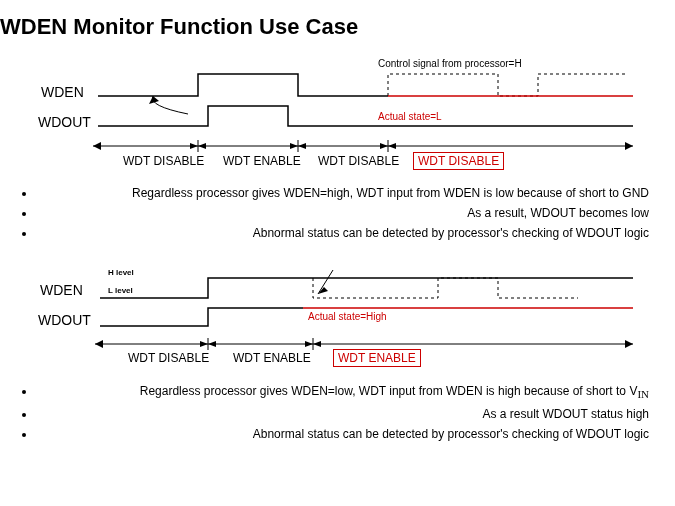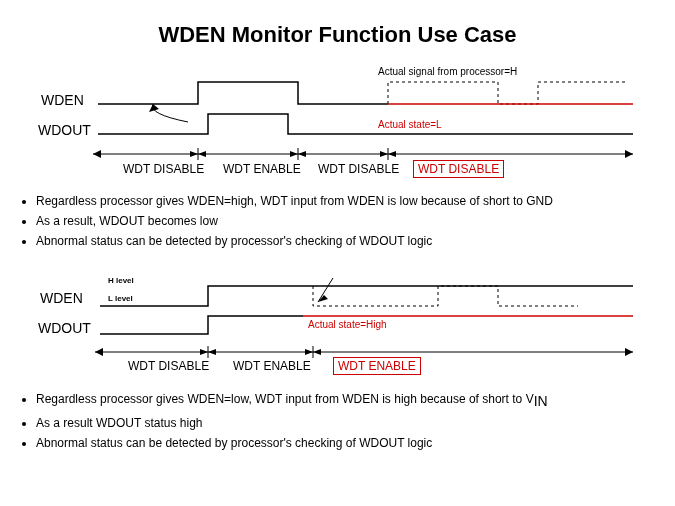--- a/index.html
+++ b/index.html
@@ -8,22 +8,22 @@
     height: 506px;
     background: #fff;
     font-family: Arial, sans-serif;
     color: #000;
     position: relative;
     overflow: hidden;
   }
   .title {
     font-size: 22px;
     font-weight: bold;
-    text-align: center;
-    padding-top: 22px;
+    text-align: left;
+    padding-top: 14px;
     padding-bottom: 16px;
   }
   .diagram {
     position: relative;
     margin: 0 38px 6px 38px;
     height: 120px;
   }
   .sig-label {
     position: absolute;
     font-size: 14px;
@@ -40,22 +40,22 @@
   .red-box {
     border: 1px solid #c00;
     color: #c00;
     padding: 1px 4px;
   }
   .bullets {
     margin: 8px 26px 14px 26px;
     font-size: 12px;
     line-height: 1.5;
   }
-  .bullets li { margin-left: 10px; list-style: disc; margin-bottom: 2px; }
-  sub { font-size: 14px; }
+  .bullets li { margin-left: 10px; list-style: disc; margin-bottom: 2px; text-align: right; }
+  sub { font-size: 11px; font-family: Liberation Serif, serif; }
   
   .tiny { font-size: 8px; position: absolute; font-weight: bold; }
   .ctrl-label { font-size: 10px; position: absolute; }
 </style>
 </head>
 <body>
 
 <div class="title">WDEN Monitor Function Use Case</div>
 
 <div class="diagram">
@@ -87,21 +87,21 @@
         <polygon points="160,90 168,87 168,93"></polygon>
       <polygon points="260,90 252,87 252,93"></polygon>
         <polygon points="260,90 268,87 268,93"></polygon>
       <polygon points="350,90 342,87 342,93"></polygon>
         <polygon points="350,90 358,87 358,93"></polygon>
     </g>
   </svg>
 
   <span class="sig-label" style="left:3px;top:28px">WDEN</span>
   <span class="sig-label" style="left:0;top:58px">WDOUT</span>
-  <span class="ctrl-label" style="left:340px;top:2px">Actual signal from processor=H</span>
+  <span class="ctrl-label" style="left:340px;top:2px">Control signal from processor=H</span>
   <span class="ctrl-label red-text" style="left:340px;top:55px">Actual state=L</span>
 
   <span class="seg-lbl" style="left:85px;top:98px">WDT DISABLE</span>
   <span class="seg-lbl" style="left:185px;top:98px">WDT ENABLE</span>
   <span class="seg-lbl" style="left:280px;top:98px">WDT DISABLE</span>
   <span class="seg-lbl red-box" style="left:375px;top:96px">WDT DISABLE</span>
 </div>
 
 <ul class="bullets">
   <li>Regardless processor gives WDEN=high, WDT input from WDEN is low because of short to GND</li>

